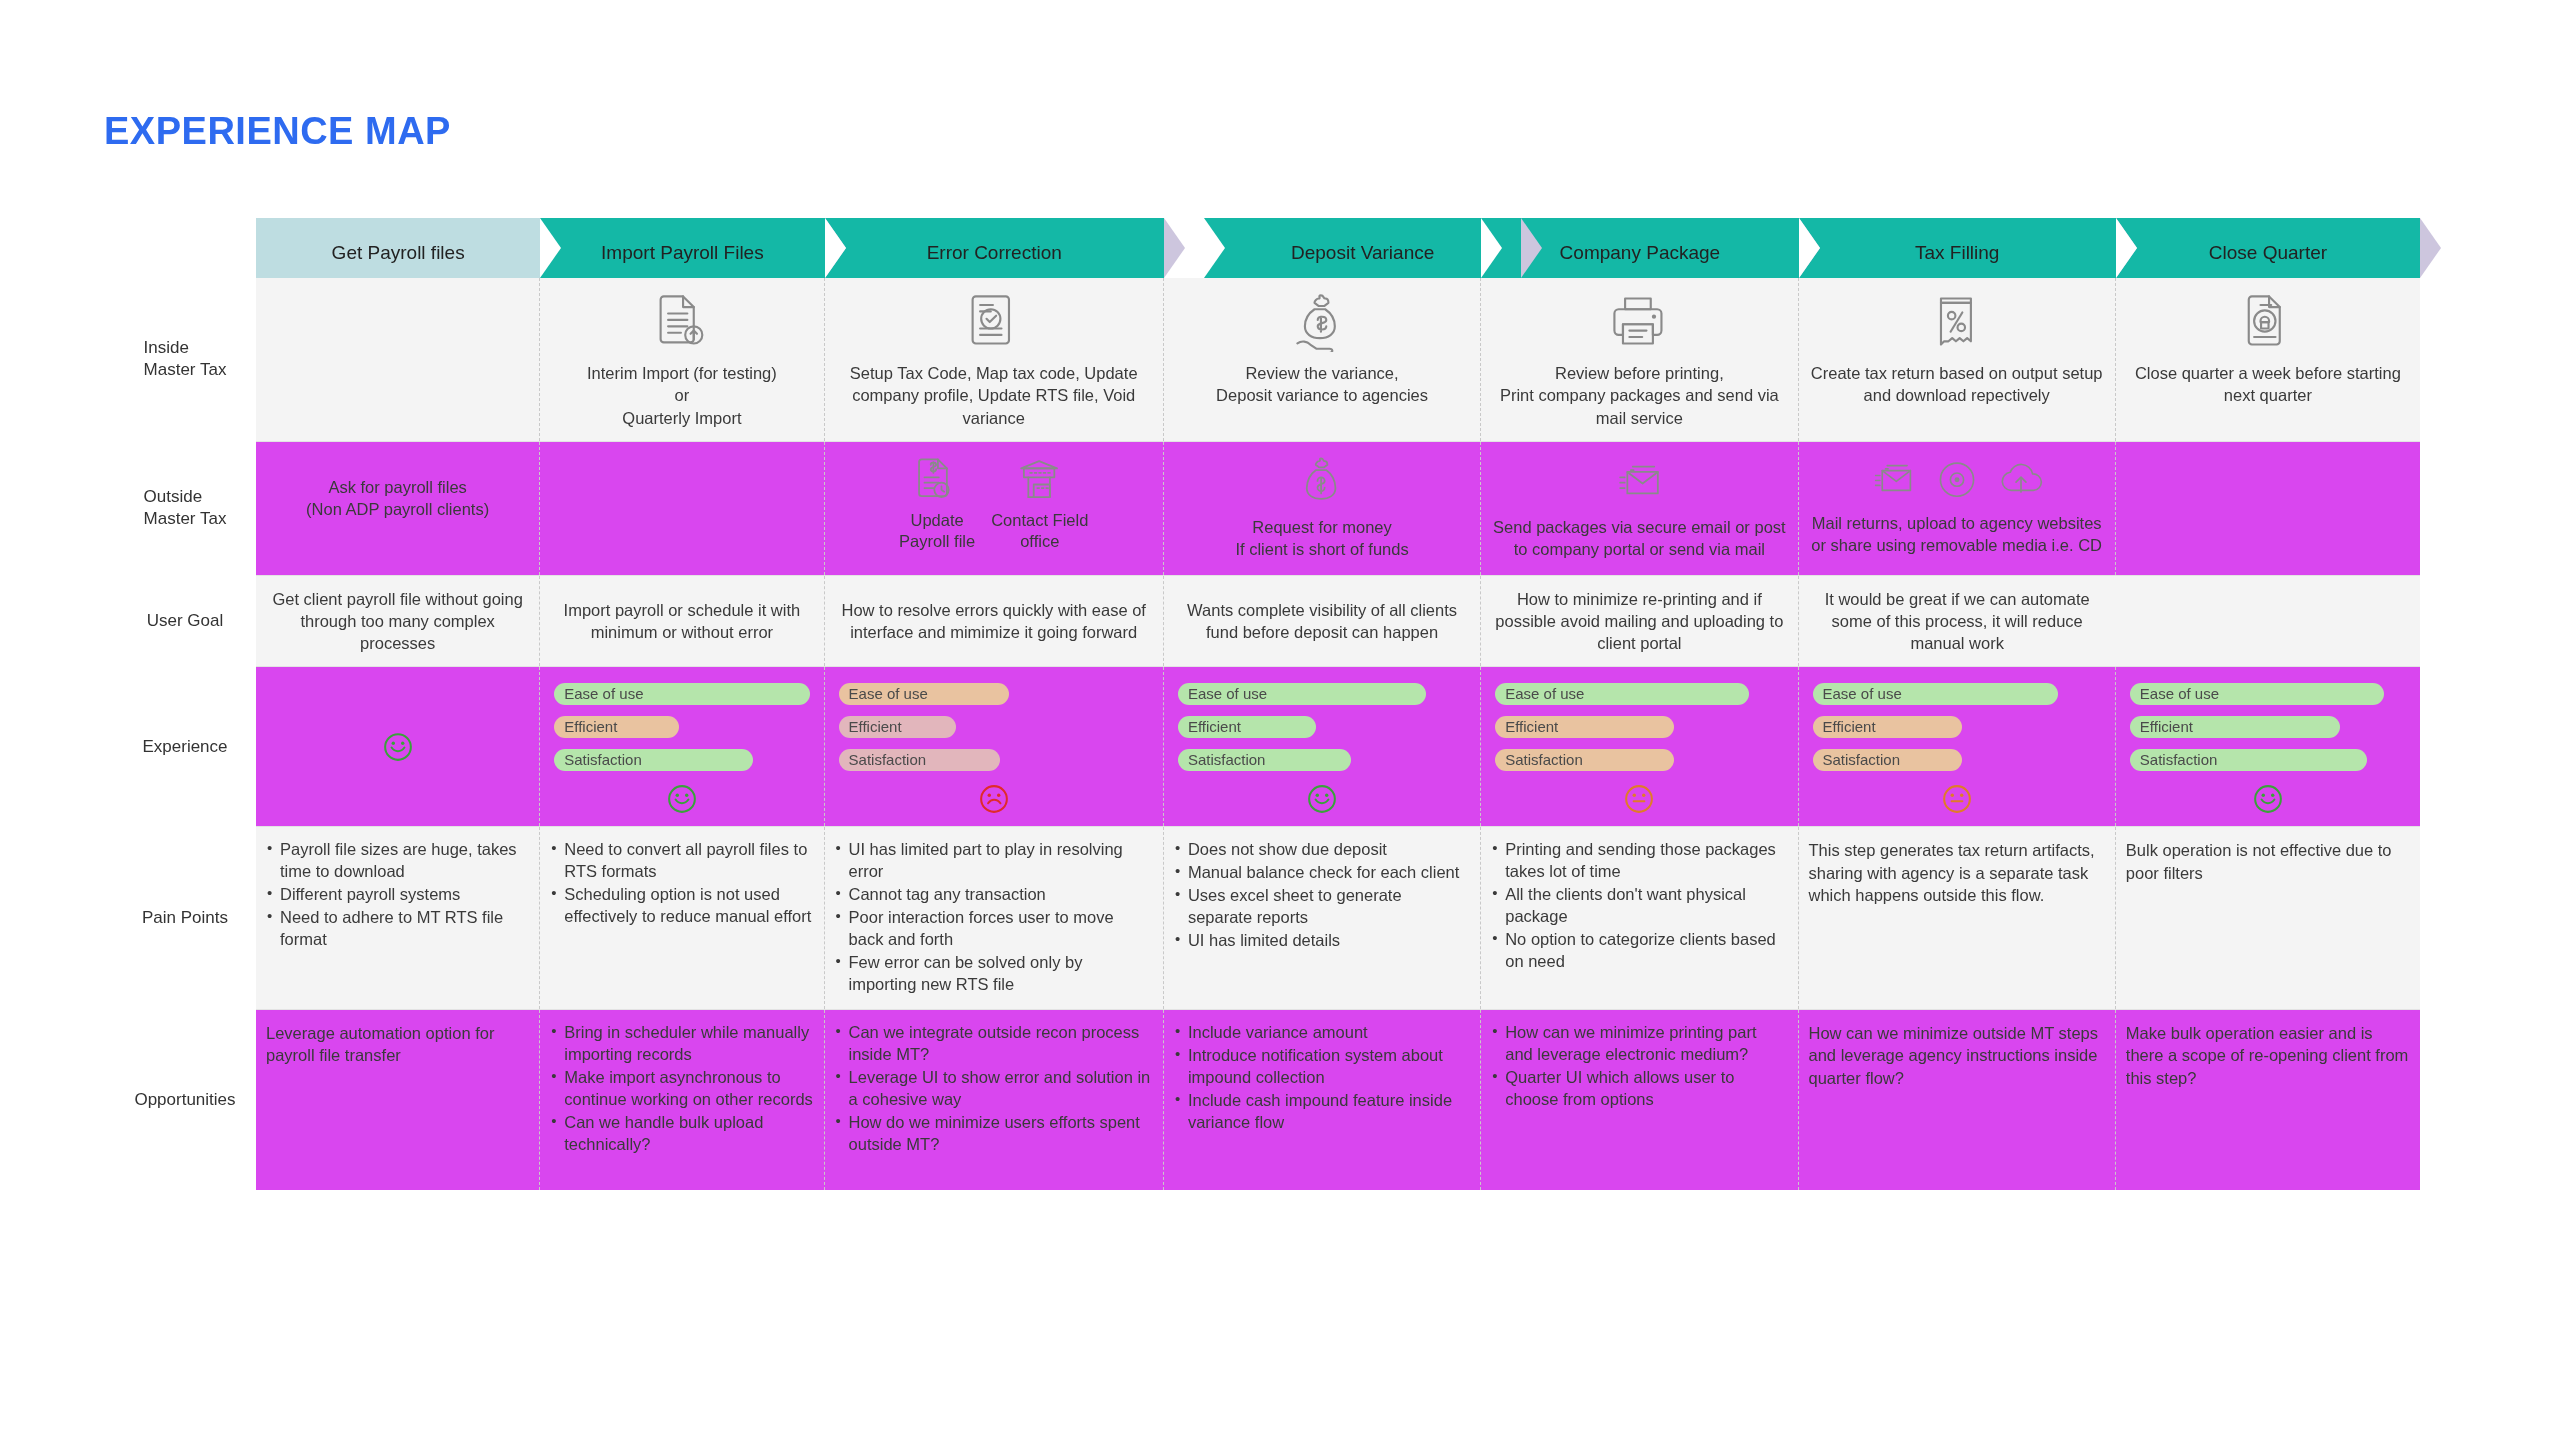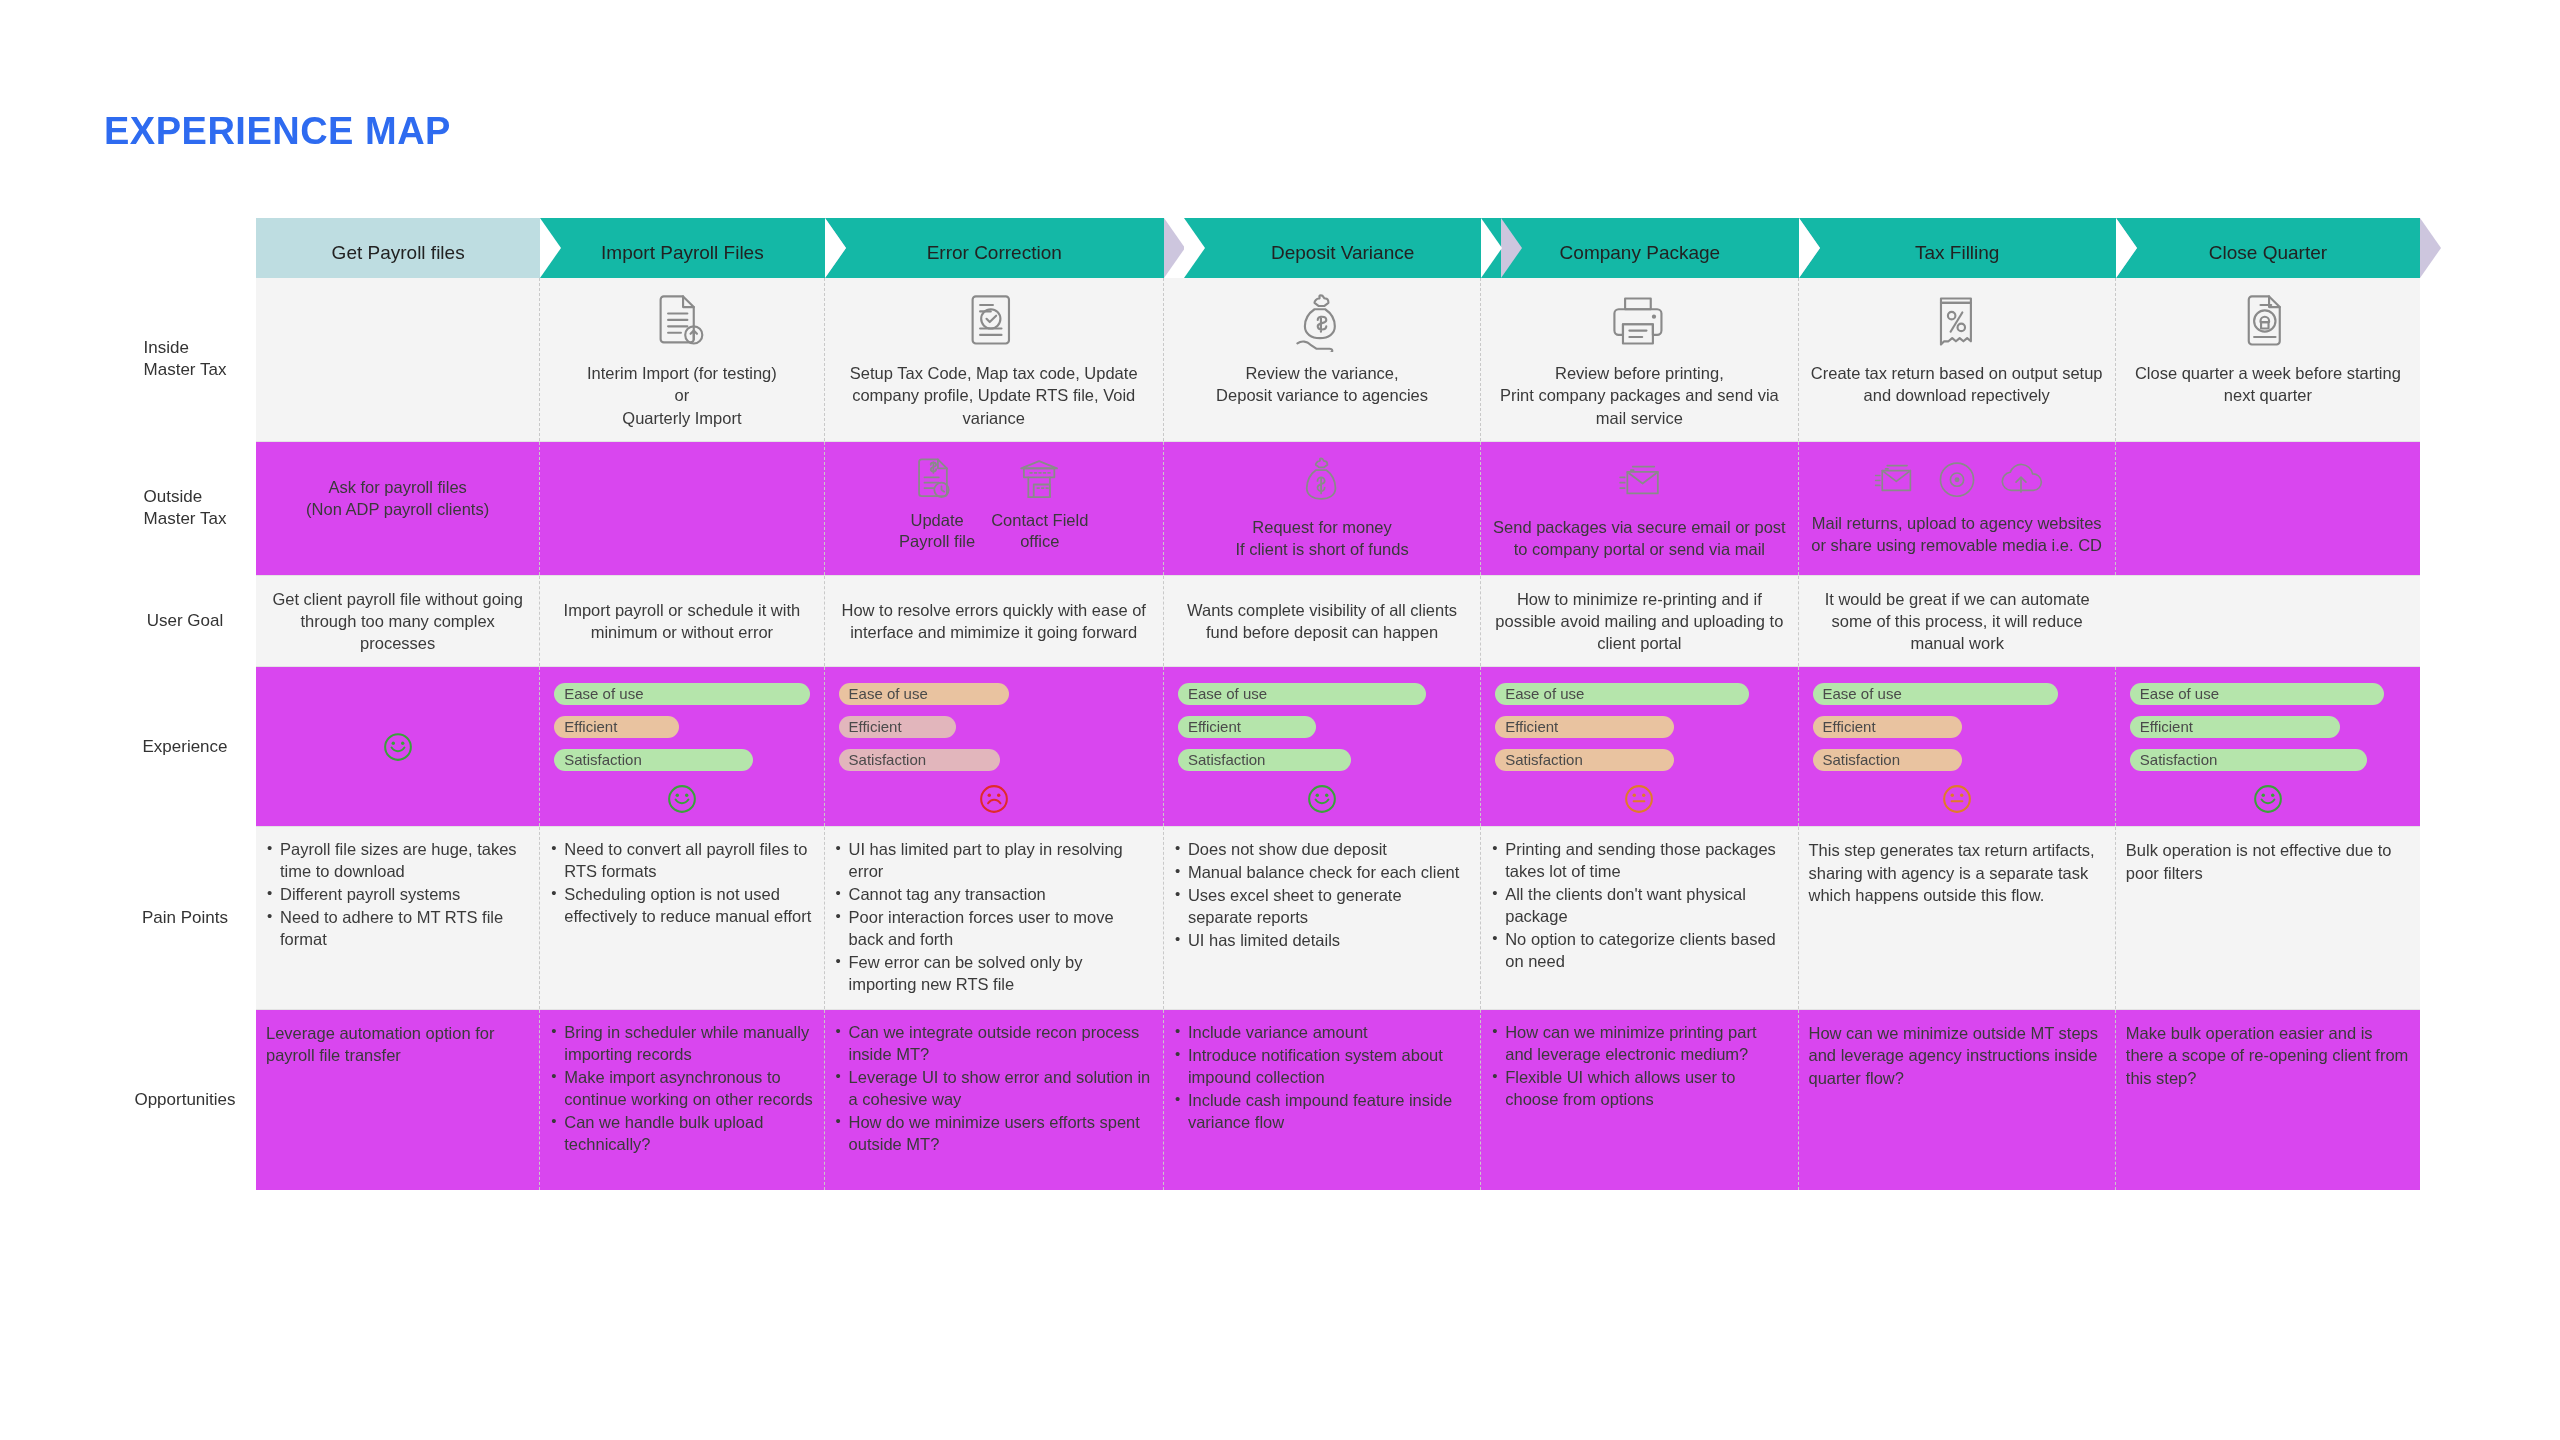--- a/index.html
+++ b/index.html
@@ -126,21 +126,21 @@
     <div class="hdr-row" id="hdr-row">
         <div class="chev chev-first" style="left: 0px; width: 284.273px;">
           <span class="chev-label">Get Payroll files</span>
         </div>
         <div class="chev chev-rest" style="left: 284.273px; width: 284.273px;">
           <span class="chev-label">Import Payroll Files</span>
         </div>
         <div class="chev chev-rest" style="left: 568.546px; width: 339.365px;">
           <span class="chev-label">Error Correction</span>
         </div>
-        <div class="chev chev-rest" style="left: 928px; width: 317.328px;">
+        <div class="chev chev-rest" style="left: 948px; width: 317.328px;">
           <span class="chev-label">Deposit Variance</span>
         </div>
         <div class="chev chev-rest" style="left: 1225.24px; width: 317.328px;">
           <span class="chev-label">Company Package</span>
         </div>
         <div class="chev chev-rest" style="left: 1542.57px; width: 317.328px;">
           <span class="chev-label">Tax Filling</span>
         </div>
         <div class="chev chev-rest" style="left: 1859.89px; width: 304.106px;">
           <span class="chev-label">Close Quarter</span>
@@ -570,21 +570,21 @@
           <div class="cell" style="width: 317.328px; flex: 0 0 317.328px;;min-height:180px;text-align:left">
             <ul class="bullets">
               <li>Include variance amount</li>
               <li>Introduce notification system about impound collection</li>
               <li>Include cash impound feature inside variance flow</li>
             </ul>
           </div>
           <div class="cell" style="width: 317.328px; flex: 0 0 317.328px;;min-height:180px;text-align:left">
             <ul class="bullets">
               <li>How can we minimize printing part and leverage electronic medium?</li>
-              <li>Flexible UI which allows user to choose from options</li>
+              <li>Quarter UI which allows user to choose from options</li>
             </ul>
           </div>
           <div class="cell" style="width: 317.328px; flex: 0 0 317.328px;;min-height:180px;text-align:left">
             <span class="cell-text cell-left">How can we minimize outside MT steps and leverage agency instructions inside quarter flow?</span>
           </div>
           <div class="cell" style="width: 304.106px; flex: 0 0 304.106px;;min-height:180px;text-align:left">
             <span class="cell-text cell-left">Make bulk operation easier and is there a scope of re-opening client from this step?</span>
           </div>
         </div>
     </div>

